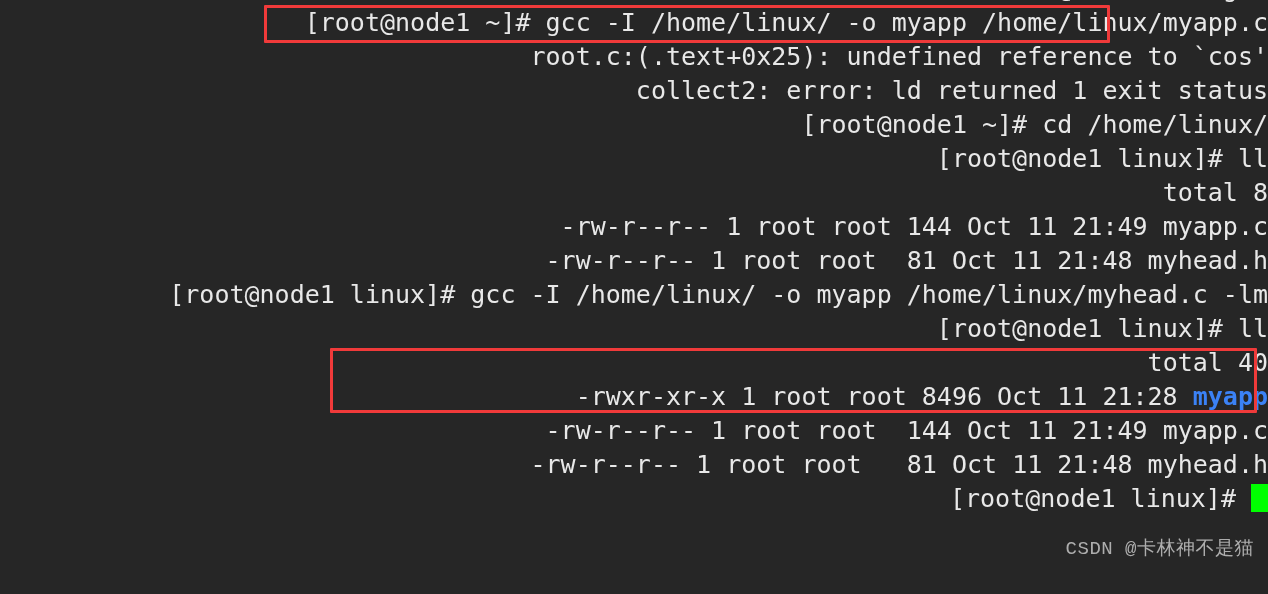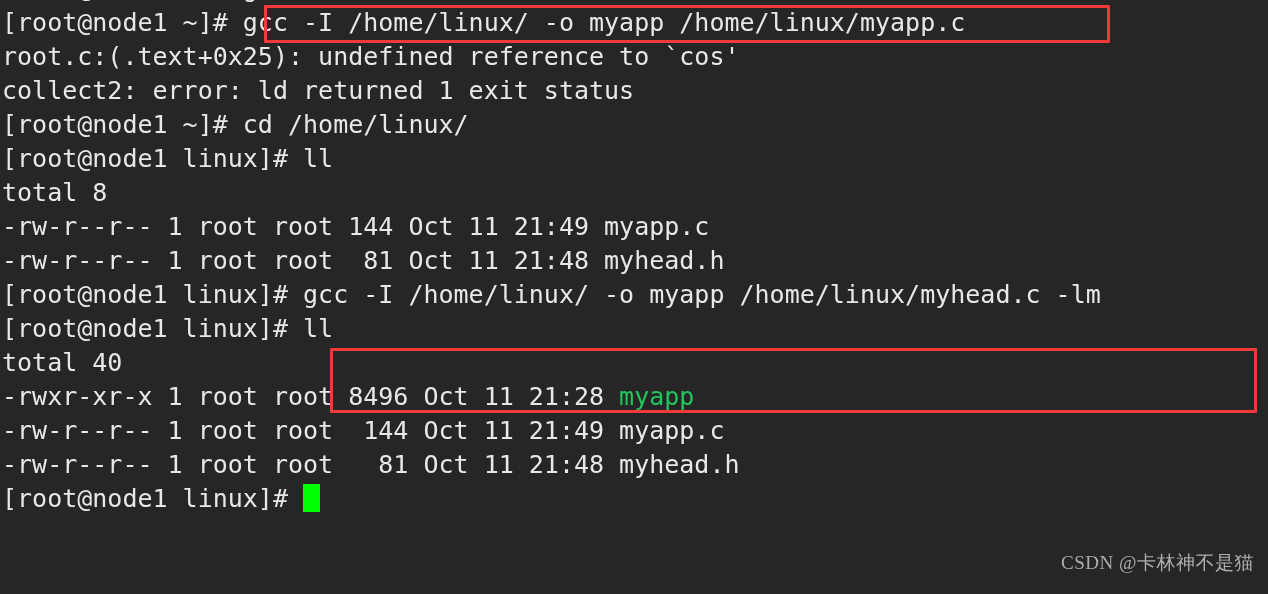--- a/index.html
+++ b/index.html
@@ -28,24 +28,25 @@
     padding: 0;
   }
   .line {
     height: 34px;
     white-space: pre;
     letter-spacing: 0px;
     font-size: 25px;
     line-height: 34px;
     padding-left: 2px;
     box-sizing: border-box;
+    text-align: right;
   }
   .green-file {
-    color: #22c55e;
-    font-weight: normal;
+    color: #3b82f6;
+    font-weight: bold;
   }
   .cursor {
     display: inline-block;
     width: 17px;
     height: 28px;
     background: #00ff00;
     vertical-align: -5px;
   }
   
   .redbox {
@@ -63,22 +64,22 @@
   }
   #redbox-2 {
     left: 330px;
     top: 348px;
     width: 927px;
     height: 65px;
   }
   .watermark {
     position: absolute;
     right: 14px;
-    bottom: 14px;
-    font-family: Liberation Serif, serif;
+    bottom: 28px;
+    font-family: Liberation Mono, monospace;
     font-size: 19px;
     color: #b9b9b9;
     letter-spacing: 0.5px;
     opacity: 0.92;
   }
 </style>
 </head>
 <body>
 
 <div id="terminal">

